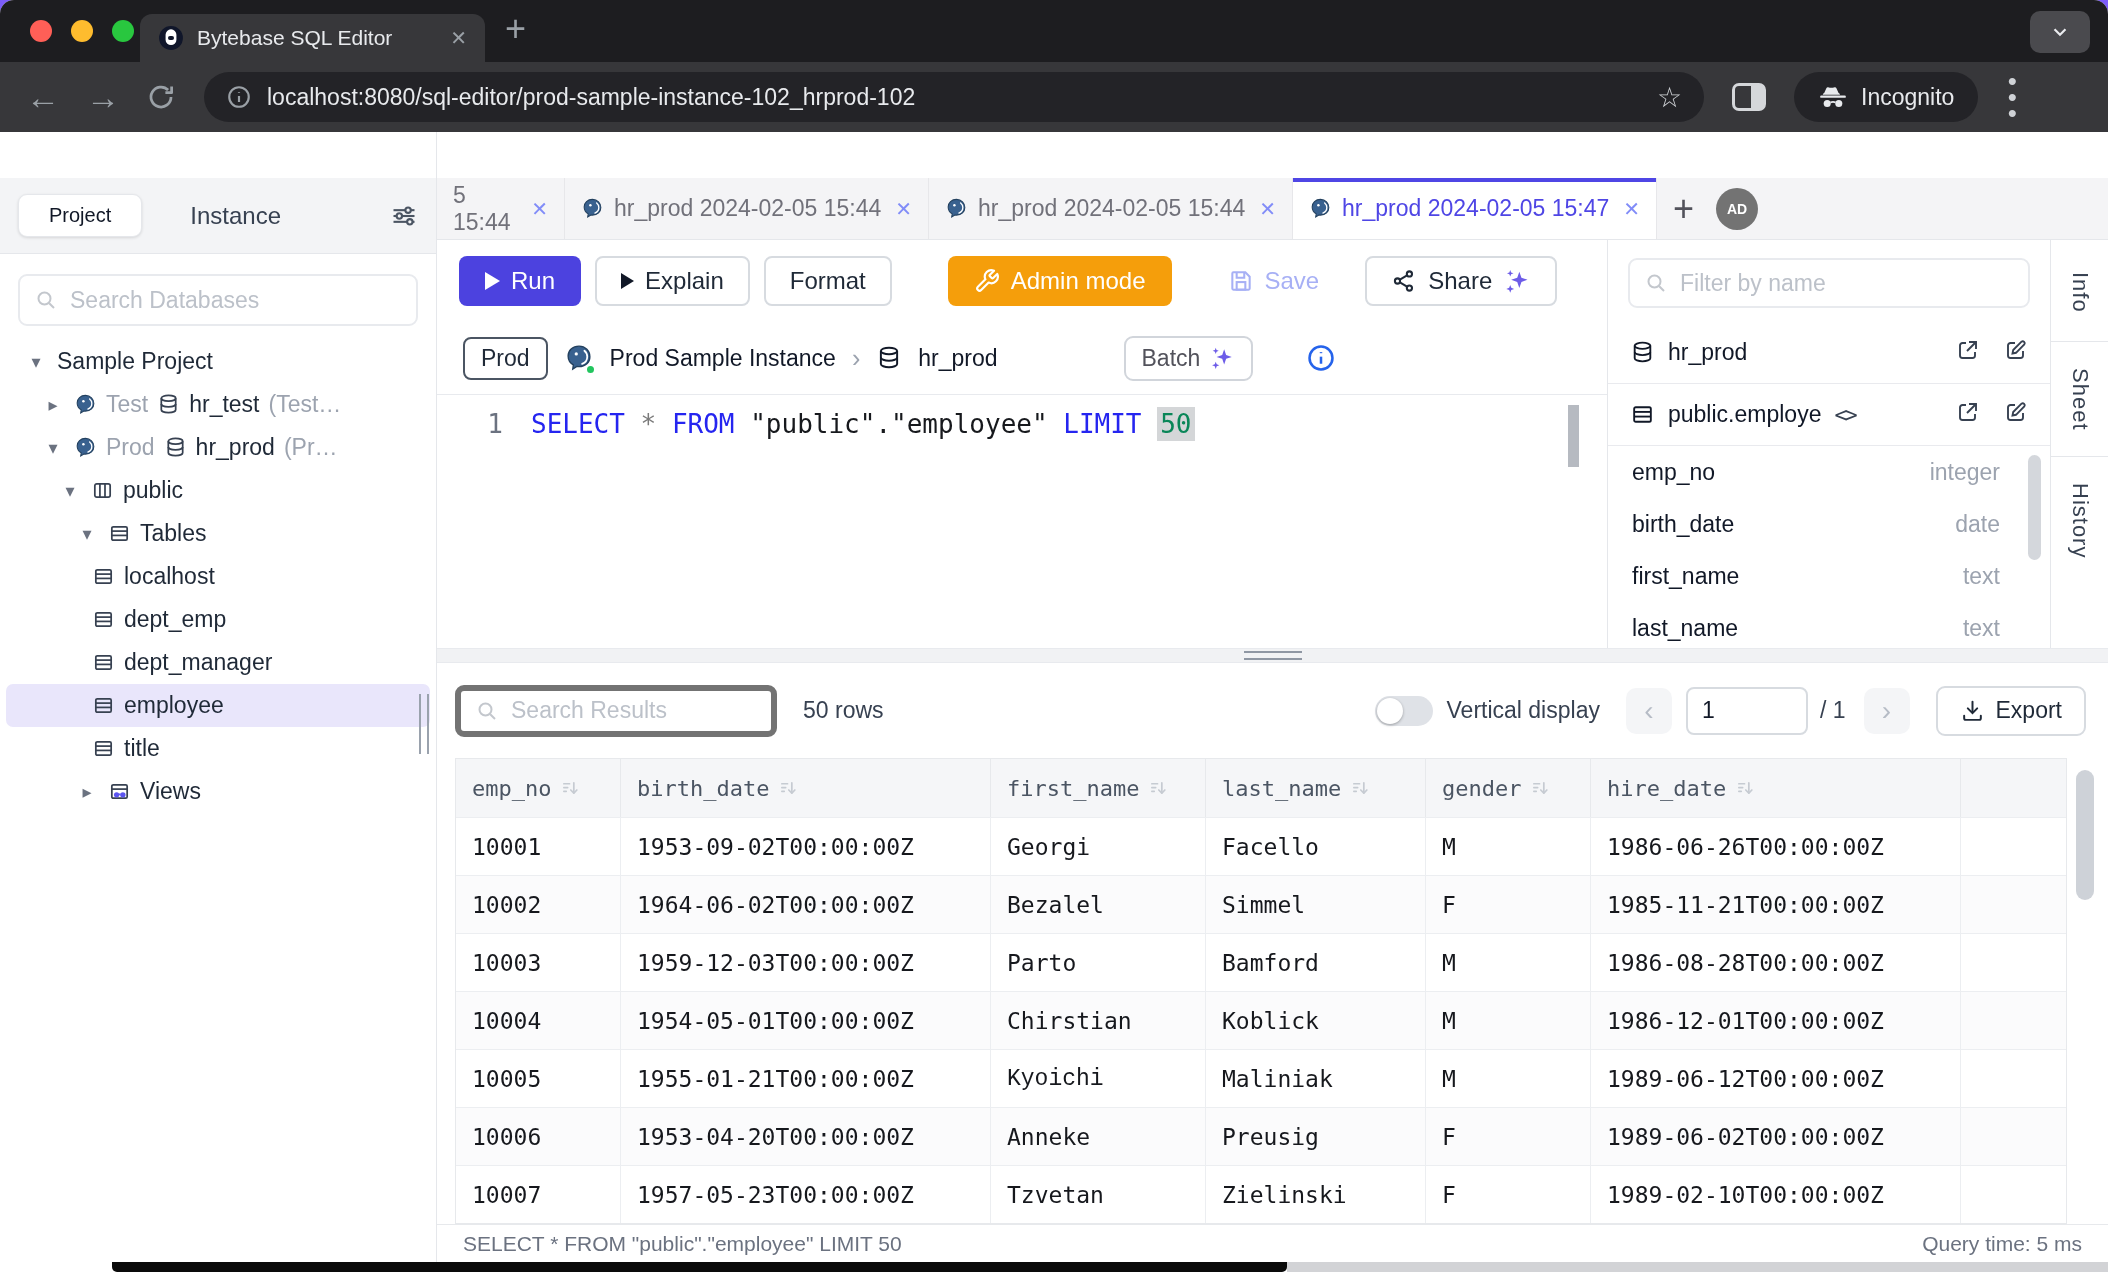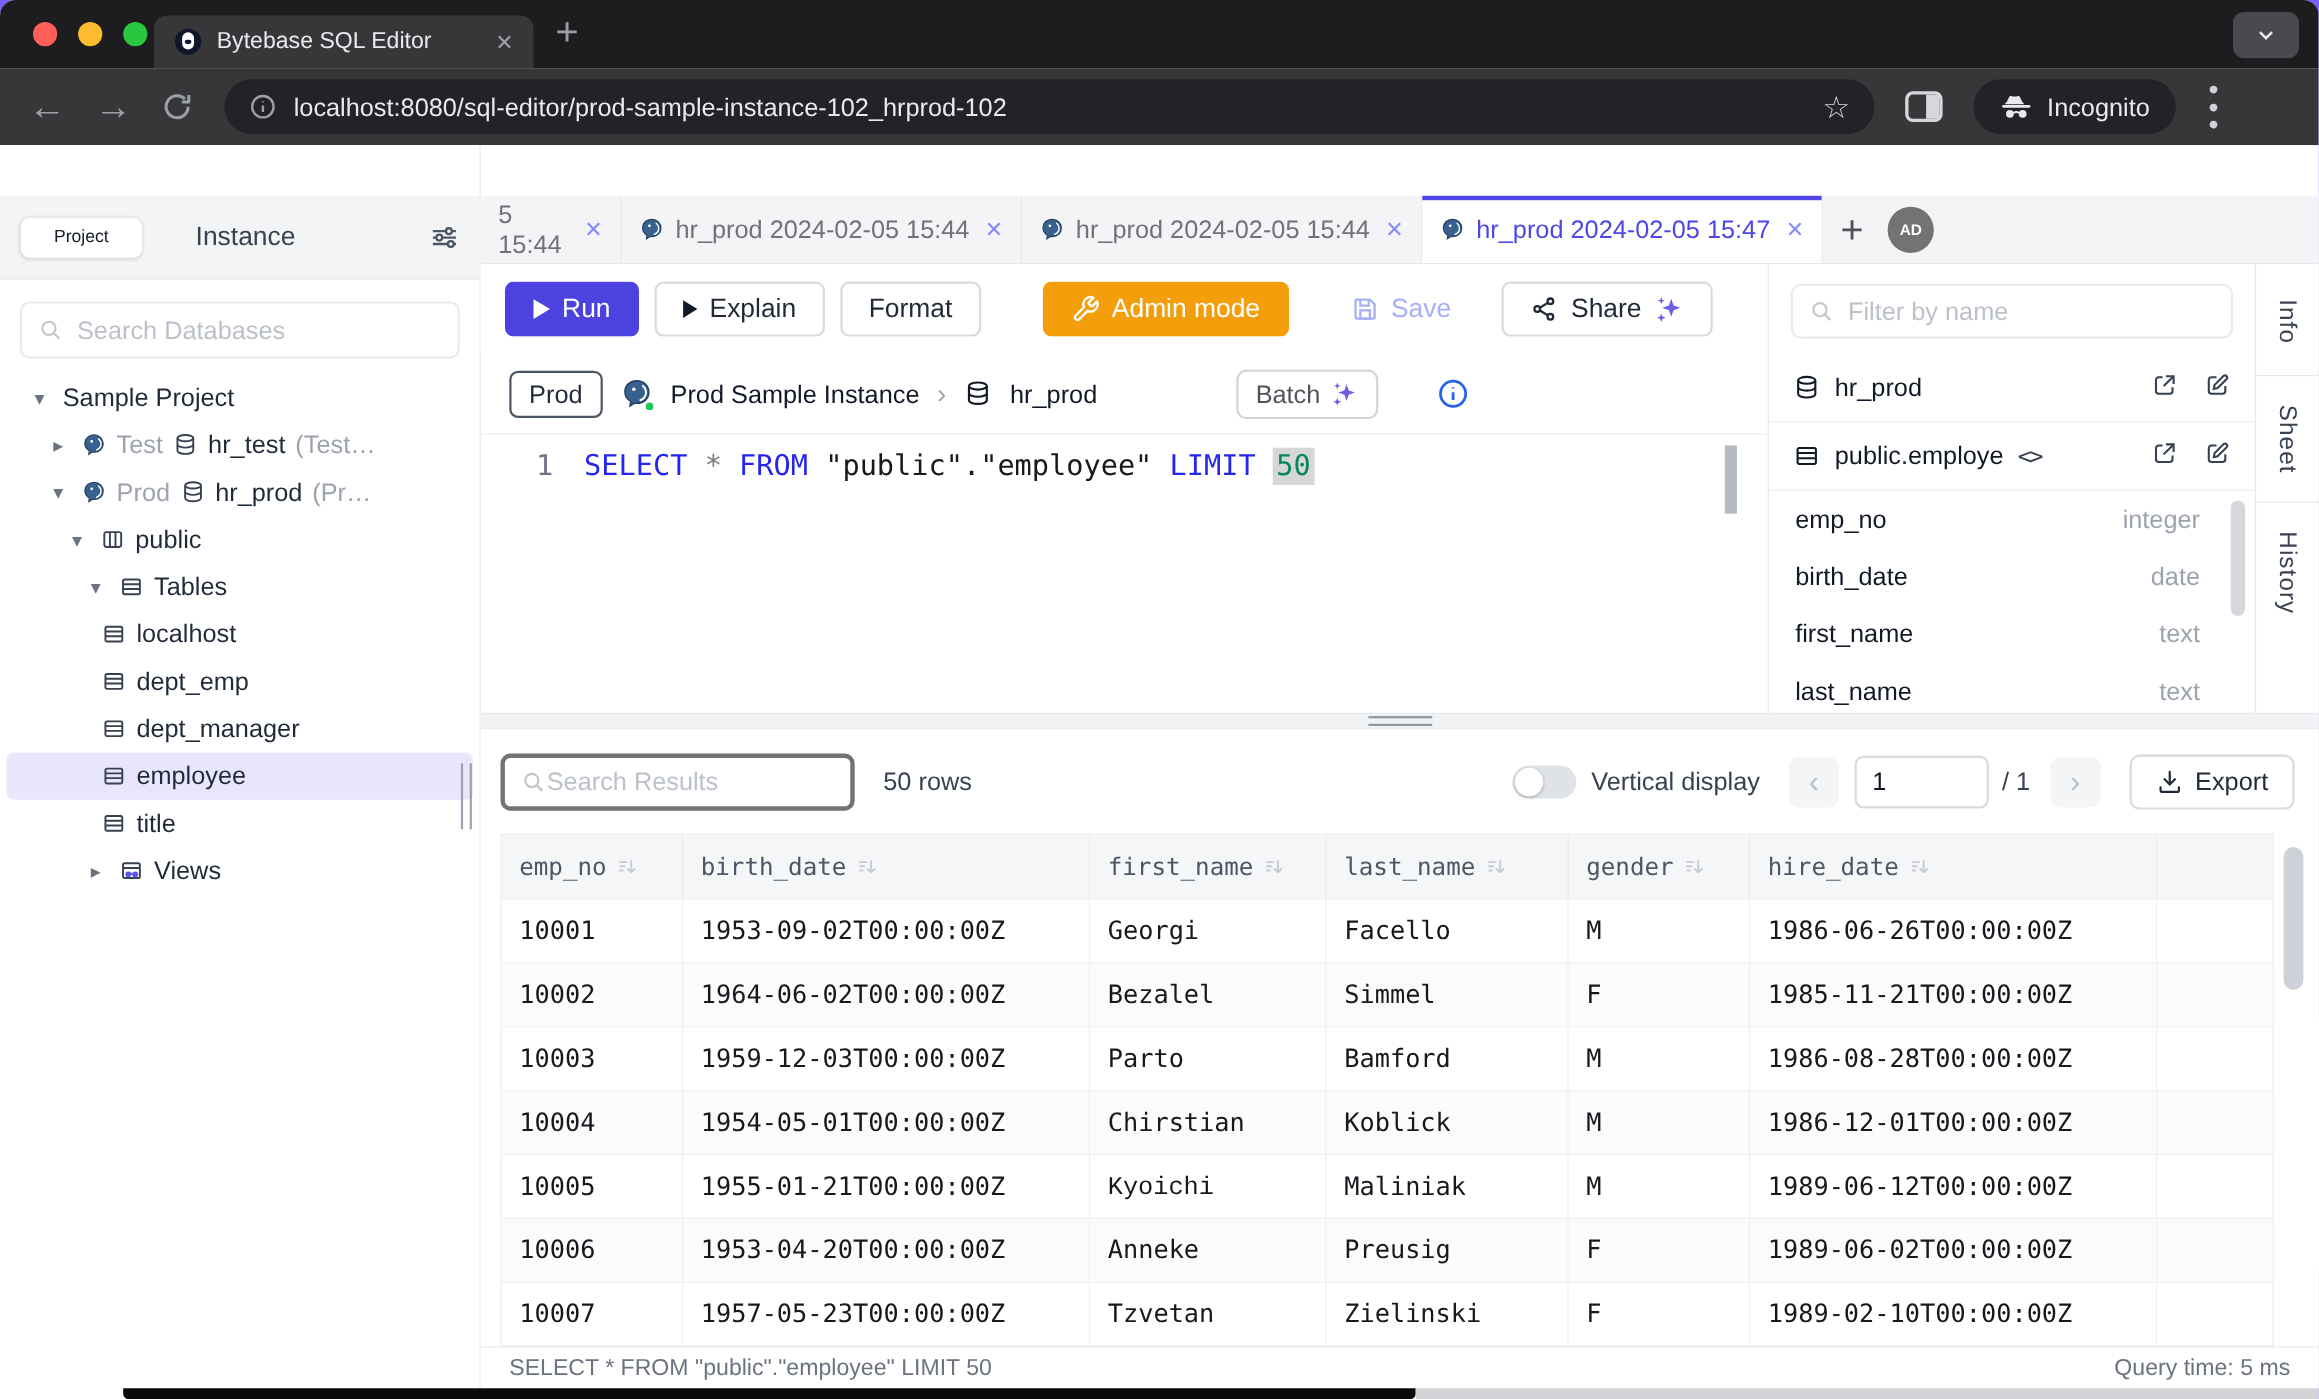--- a/index.html
+++ b/index.html
@@ -35,21 +35,21 @@
 .dots { margin-left:24px; color:#cfd2d6; font-size:26px; letter-spacing:0; line-height:0.62; text-align:center; width:20px; }
 
 
 .app { position:absolute; left:0; top:132px; width:2108px; height:1130px; background:#fff; }
 
 
 .sidebar { position:absolute; left:0; top:0; width:437px; height:1130px; background:#fff; border-right:1px solid #e5e7eb; }
 .side-head { margin-top:46px; height:76px; background:#f3f4f6; border-bottom:1px solid #e5e7eb;
   display:flex; align-items:center; padding:0 18px; }
 .seg-pill { background:#fff; border:1px solid #e5e7eb; border-radius:9px; box-shadow:0 1px 3px rgba(0,0,0,.12);
-  padding:9px 30px; font-size:16px; color:#111827; }
+  padding:9px 30px; font-size:20px; color:#111827; }
 .seg-plain { margin-left:48px; font-size:24px; color:#374151; }
 .side-head .sliders { margin-left:auto; color:#4b5563; display:flex; }
 .side-search { margin:20px 18px 14px; height:52px; border:2px solid #e8eaee; border-radius:9px;
   display:flex; align-items:center; gap:12px; padding:0 14px; color:#c3c7cd; }
 .side-search input { border:0; outline:0; font-size:23px; color:#374151; flex:1; font-family:inherit; background:transparent; }
 .side-search input::placeholder { color:#bcc1c9; }
 .tree { font-size:23px; color:#1f2937; }
 .trow { height:43px; display:flex; align-items:center; gap:9px; margin:0 6px; border-radius:7px; white-space:nowrap; }
 .trow .caret { width:24px; color:#6b7280; font-size:18px; text-align:center; flex:none; }
 .trow .gicn { display:flex; color:#374151; flex:none; }
@@ -134,22 +134,22 @@
 
 
 .hdivider { position:absolute; left:437px; top:516px; width:1671px; height:15px; background:#f1f2f4;
   border-top:1px solid #e8eaee; border-bottom:1px solid #e8eaee; }
 .hhandle { width:58px; height:9px; margin:2px auto 0; border-top:2px solid #8f97a3; border-bottom:2px solid #8f97a3; }
 .vhandle { position:absolute; width:10px; height:60px; border-left:2px solid #9aa2ad; border-right:2px solid #9aa2ad; }
 
 
 .results { position:absolute; left:437px; top:531px; width:1671px; height:561px; background:#fff; }
 .res-bar { height:95px; display:flex; align-items:center; padding:0 18px; }
-.res-search { width:322px; height:52px; border:4px solid #737373; border-radius:9px; display:flex;
-  align-items:center; padding:0 14px; color:#c3c7cd; }
+.res-search { width:322px; height:52px; border:6px solid #737373; border-radius:9px; display:flex;
+  align-items:center; gap:12px; padding:0 14px; color:#c3c7cd; }
 .res-search input { border:0; outline:0; font-size:23px; flex:1; font-family:inherit; color:#374151; background:transparent; width:100%; }
 .res-search input::placeholder { color:#bcc1c9; }
 .rows-label { margin-left:26px; font-size:23px; color:#374151; }
 .res-spacer { flex:1; }
 .toggle { width:58px; height:30px; border-radius:15px; background:#dfe2e7; position:relative; flex:none; }
 .toggle .knob { position:absolute; left:2px; top:2px; width:26px; height:26px; border-radius:50%;
   background:#fff; box-shadow:0 1px 3px rgba(0,0,0,.3); }
 .tog-label { margin-left:14px; font-size:23px; color:#374151; }
 .pg-btn { margin-left:26px; width:46px; height:46px; border-radius:10px; background:#f4f5f7;
   display:flex; align-items:center; justify-content:center; color:#b6bcc6; font-size:28px; }

